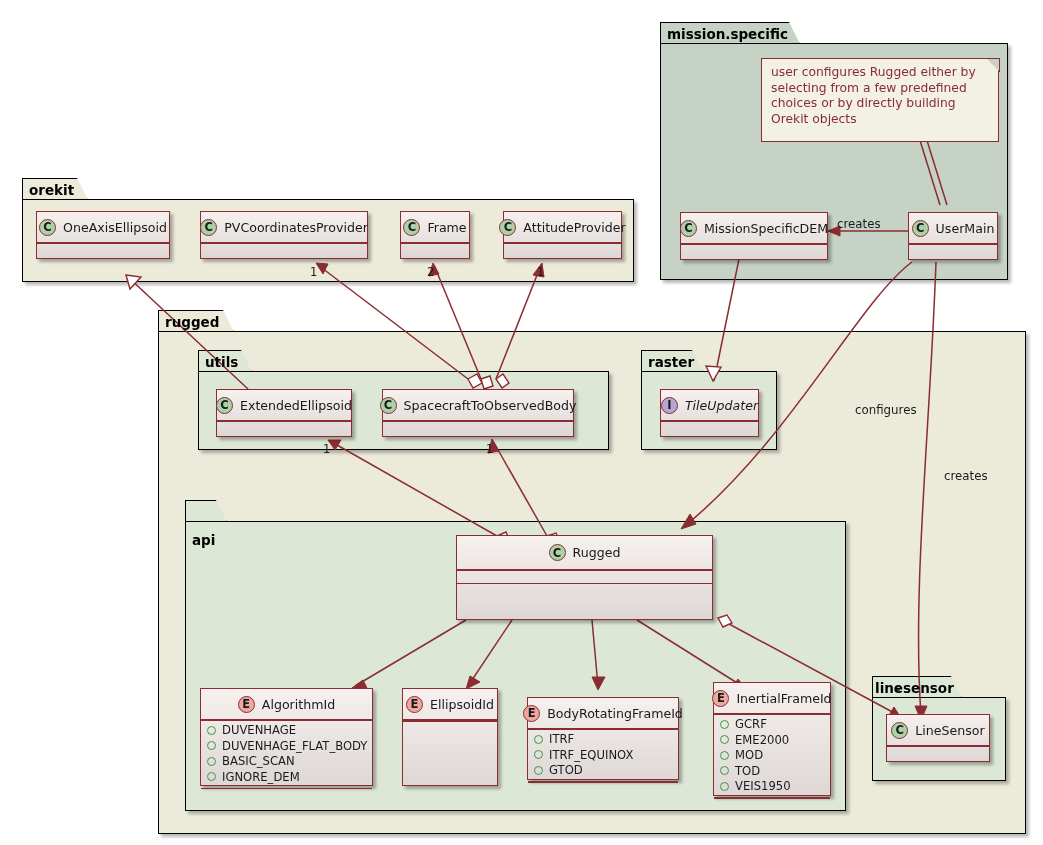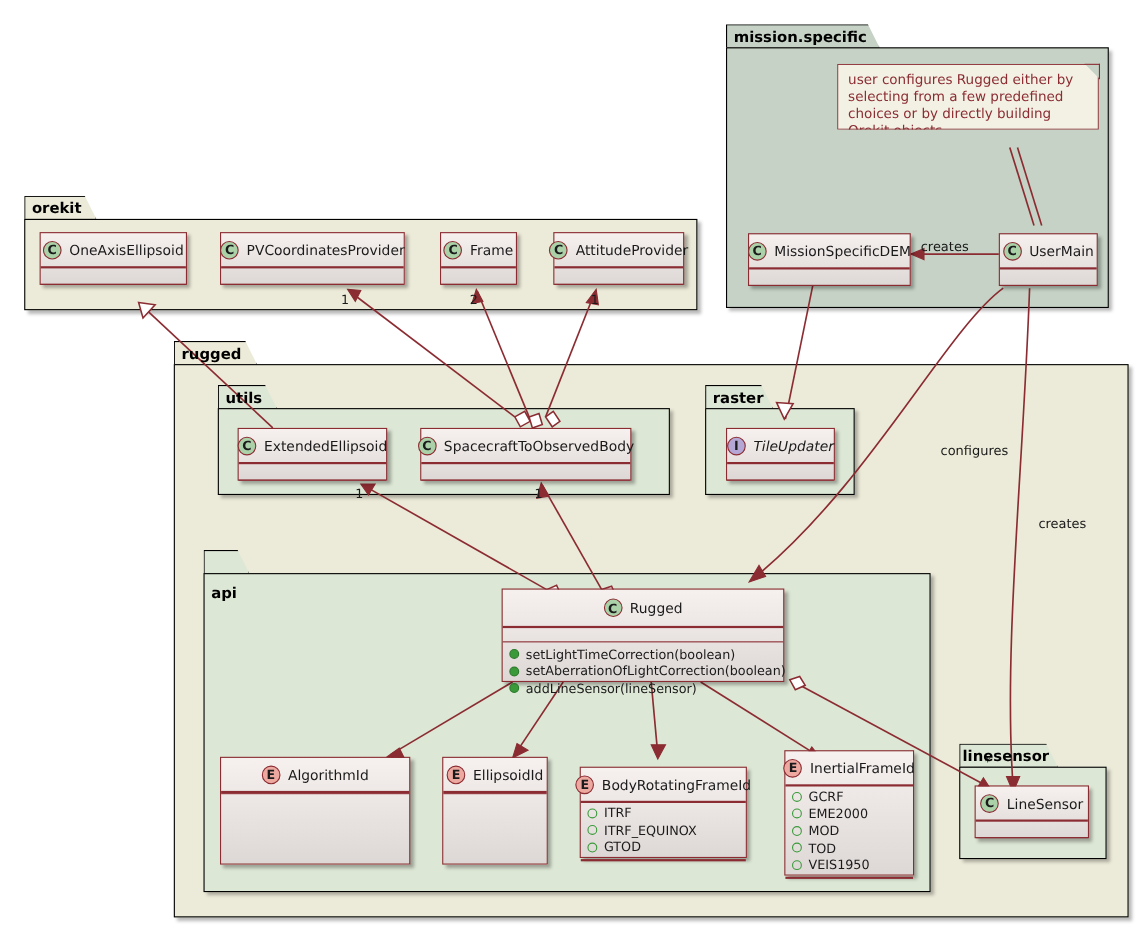--- a/index.html
+++ b/index.html
@@ -161,21 +161,21 @@
     <polygon class="arrowhead" points="598,690 592,677 605,677"></polygon>
 
     <line x1="637" y1="620" x2="742" y2="686"></line>
     <polygon class="arrowhead" points="745,688 732,689 738,679"></polygon>
 
     <line x1="718" y1="618" x2="898" y2="715"></line>
     <polygon class="hollow" points="718,618 727,615 732,623 723,627"></polygon>
     <polygon class="arrowhead" points="901,718 888,717 894,707"></polygon>
   </svg>
 
-  <div class="note" style="left:761px;top:58px;width:238px;height:60px;">
+  <div class="note" style="left:761px;top:58px;width:238px;height:84px;">
     <span>user configures Rugged either by</span><br>
     <span>selecting from a few predefined</span><br>
     <span>choices or by directly building</span><br>
     <span>Orekit objects</span>
   </div>
   <div class="note-fold" style="left:986px;top:58px;transform:rotate(0deg);
               border-left:none;border-bottom:none;
               border-top:1.5px solid #8b2c32;border-right:1.5px solid #8b2c32;"></div>
 
   <div class="cls" style="left:680px;top:212px;width:148px;height:48px;">
@@ -278,53 +278,57 @@
   </div>
 
   <div class="cls" style="left:456px;top:535px;width:257px;height:85px;">
     <div class="cls-title" style="height:33px;">
       <span class="badge badge-c">C</span>
       <span class="cls-name">Rugged</span>
     </div>
     <div class="sep"></div>
     <div class="cmp empty" style="height:7px;"></div>
     <div class="sep"></div>
-    <div class="cmp" style="padding-top:3px;">
-      <div class="row">
-        <span class="dot dot-pub"></span>
-        <span>setLightTimeCorrection(boolean)</span>
-      </div>
-      <div class="row">
-        <span class="dot dot-pub"></span>
-        <span>setAberrationOfLightCorrection(boolean)</span>
-      </div>
-      <div class="row">
-        <span class="dot dot-pub"></span>
-        <span>addLineSensor(lineSensor)</span>
-      </div>
-    </div>
   </div>
 
   <div class="cls" style="left:886px;top:714px;width:104px;height:48px;">
     <div class="cls-title">
       <span class="badge badge-c">C</span>
       <span class="cls-name">LineSensor</span>
     </div>
     <div class="sep"></div>
     <div class="cmp empty"></div>
     <div class="sep"></div>
     <div class="cmp empty"></div>
   </div>
 
   <div class="cls" style="left:200px;top:688px;width:173px;height:98px;">
     <div class="cls-title">
       <span class="badge badge-e">E</span>
       <span class="cls-name">AlgorithmId</span>
     </div>
     <div class="sep"></div>
+    <div class="cmp">
+      <div class="row">
+        <span class="dot dot-enum"></span>
+        <span>DUVENHAGE</span>
+      </div>
+      <div class="row">
+        <span class="dot dot-enum"></span>
+        <span>DUVENHAGE_FLAT_BODY</span>
+      </div>
+      <div class="row">
+        <span class="dot dot-enum"></span>
+        <span>BASIC_SCAN</span>
+      </div>
+      <div class="row">
+        <span class="dot dot-enum"></span>
+        <span>IGNORE_DEM</span>
+      </div>
+    </div>
     <div class="sep"></div>
     <div class="cmp empty"></div>
   </div>
 
   <div class="cls" style="left:402px;top:688px;width:96px;height:98px;">
     <div class="cls-title">
       <span class="badge badge-e">E</span>
       <span class="cls-name">EllipsoidId</span>
     </div>
     <div class="sep"></div>

